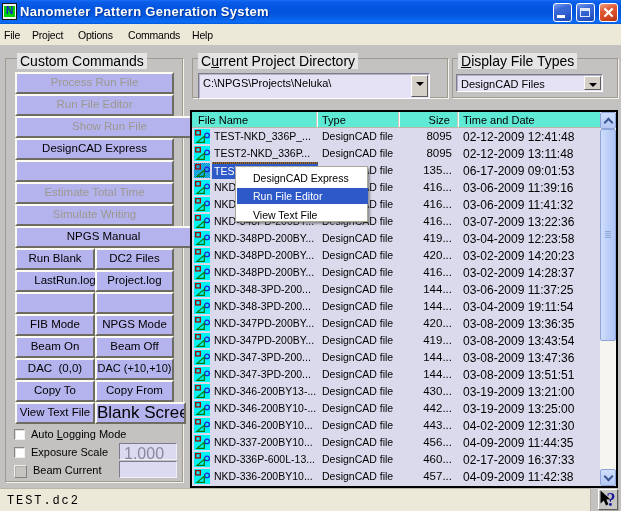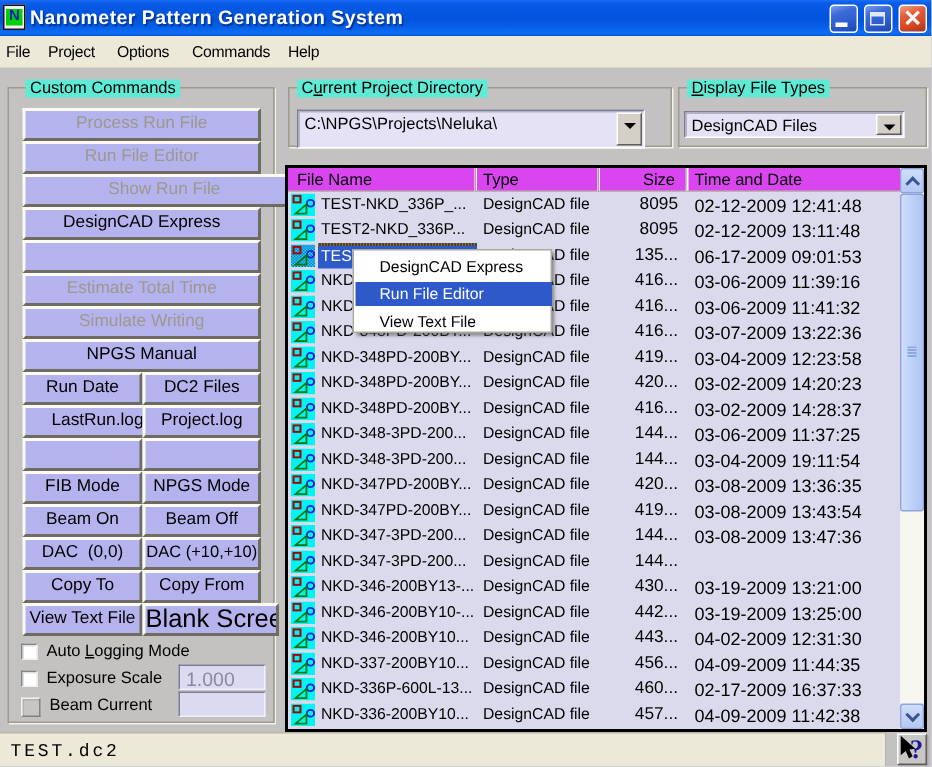--- a/index.html
+++ b/index.html
@@ -27,47 +27,47 @@
 
 #menubar { left:0; top:24px; width:621px; height:21px; background:#ece9d8; font-size:10.5px; letter-spacing:-0.2px; color:#000;padding-left:40px; }
 #menubar span { position:absolute; top:5px; }
 
 
 #statusbar { left:0; top:488px; width:591px; height:23px; background:#ece9d8; border-top:1px solid #b9b6aa; border-right:1px solid #b3b0a4; }
 #statustext { left:7px; top:494px; font-family:"Liberation Mono",monospace; font-size:12px; letter-spacing:1.9px; color:#000; }
 
 
 .group { border:1px solid #9e9b8e; box-shadow:1px 1px 0 #f4f2ea; }
-.grouplabel { position:absolute; top:-6px; background:#5eead4; padding:0 3px; font-size:11px; color:#000; white-space:nowrap; }
+.grouplabel { position:absolute; top:-6px; background:#e5e5e5; padding:0 3px; font-size:14px; color:#000; white-space:nowrap; }
 #grp-custom { left:5px; top:58px; width:178px; height:424px; }
 #grp-dir { left:192px; top:58px; width:256px; height:40px; }
 #grp-type { left:452px; top:58px; width:166px; height:40px; }
 .u { text-decoration:underline; }
 
 
 .lbtn { position:absolute; background:#b5b3ee; white-space:nowrap; overflow:hidden; border:2px solid;
   border-color:#fcfbf2 #6e6c60 #6e6c60 #fcfbf2;
   font-size:11.5px; color:#000; text-align:center; line-height:17px; height:22px; }
 .lbtn.dis { color:#9b998e; }
 
 
 .cbx { position:absolute; width:11px; height:11px; background:#fff; border:1px solid; border-color:#848484 #f0f0f0 #f0f0f0 #848484; box-shadow:inset 1px 1px 0 #5a5a5a33; }
 .cbx.dis { background:#c6c5c2; border-color:#f2f0ea #84827a #84827a #f2f0ea; }
 .cblabel { position:absolute; font-size:11px; color:#000; white-space:nowrap; }
-.field { position:absolute; background:#dcdaf0; border:1px solid; border-color:#7d7b90 #f0eef8 #f0eef8 #7d7b90; font-size:13px;padding-left:24px; }
+.field { position:absolute; background:#dcdaf0; border:1px solid; border-color:#7d7b90 #f0eef8 #f0eef8 #7d7b90; font-size:16px;padding-left:24px; }
 
 
 .combo { position:absolute; background:#e4e2f4; border:1px solid; border-color:#7d7b90 #fff #fff #7d7b90; box-shadow:inset 1px 1px 0 #55536a55; }
 .combo .txt { position:absolute; left:4px; top:3px; font-size:11px; color:#000; white-space:nowrap; }
 .combo .drop { position:absolute; right:1px; top:1px; bottom:1px; width:17px; background:#d4d0c8; border:1px solid; border-color:#fff #5f5d55 #5f5d55 #fff; }
 .combo .drop:after { content:""; position:absolute; left:4px; top:6px; border:4px solid transparent; border-top:4px solid #000; }
 
 
 #list { left:190px; top:110px; width:428px; height:378px; background:#dbdaec; border:2px solid #000; }
-#lheader { position:absolute; left:0; top:0; width:408px; height:16px; background:#d946ef; }
+#lheader { position:absolute; left:0; top:0; width:408px; height:16px; background:#5eead4; }
 .hsec { position:absolute; top:0; height:16px; border-right:1px solid #cbc8ba; box-shadow:1px 0 0 #fff, inset 0 -1px 0 #b9b6a8; font-size:11px; color:#000; }
 .hsec span { position:absolute; top:2px; }
 #lrows { position:absolute; left:0; top:16px; width:408px; height:358px; }
 .row { position:absolute; left:0; width:407px; height:17px; font-size:10.5px; color:#000; white-space:nowrap; }
 .icon { position:absolute; left:2px; top:1px; width:16px; height:15px; }
 .rname { position:absolute; left:22px; top:2px; }
 .rtype { position:absolute; left:130px; top:2px; }
 .rsize { position:absolute; left:207px; top:2px; width:53px; text-align:right; font-size:11.5px; }
 .rdate { position:absolute; left:271px; top:2px; font-size:12px; }
 #selbar { position:absolute; left:20px; top:1px; width:106px; height:16px; background:#2e59c8; }
@@ -139,22 +139,22 @@
 </div>
 
 <div id="buttons">
     <div class="lbtn dis" style="left:15px;top:72px;width:159px;">Process Run File</div>
     <div class="lbtn dis" style="left:15px;top:94px;width:159px;">Run File Editor</div>
     <div class="lbtn dis" style="left:15px;top:116px;width:189px;">Show Run File</div>
     <div class="lbtn" style="left:15px;top:138px;width:159px;">DesignCAD Express</div>
     <div class="lbtn" style="left:15px;top:160px;width:159px;"></div>
     <div class="lbtn dis" style="left:15px;top:182px;width:159px;">Estimate Total Time</div>
     <div class="lbtn dis" style="left:15px;top:204px;width:159px;">Simulate Writing</div>
-    <div class="lbtn" style="left:15px;top:226px;width:159px;">NPGS Manual</div>
-    <div class="lbtn" style="left:15px;top:248px;width:80px;">Run Date</div>
+    <div class="lbtn" style="left:15px;top:226px;width:177px;">NPGS Manual</div>
+    <div class="lbtn" style="left:15px;top:248px;width:80px;">Run Blank</div>
     <div class="lbtn" style="left:95px;top:248px;width:79px;">DC2 Files</div>
     <div class="lbtn" style="left:15px;top:270px;width:100px;">LastRun.log</div>
     <div class="lbtn" style="left:95px;top:270px;width:79px;">Project.log</div>
     <div class="lbtn" style="left:15px;top:292px;width:80px;"></div>
     <div class="lbtn" style="left:95px;top:292px;width:79px;"></div>
     <div class="lbtn" style="left:15px;top:314px;width:80px;">FIB Mode</div>
     <div class="lbtn" style="left:95px;top:314px;width:79px;">NPGS Mode</div>
     <div class="lbtn" style="left:15px;top:336px;width:80px;">Beam On</div>
     <div class="lbtn" style="left:95px;top:336px;width:79px;">Beam Off</div>
     <div class="lbtn" style="left:15px;top:358px;width:80px;">DAC&nbsp;&nbsp;(0,0)</div>
@@ -358,20 +358,21 @@
       </div><div class="row" style="top:238px">
         <svg class="icon" width="16" height="15" viewBox="0 0 16 16" preserveAspectRatio="none">
 <rect x="0" y="0" width="16" height="16" fill="#00f4f4"></rect>
 <rect x="1.7" y="1.7" width="4.6" height="4.6" fill="none" stroke="#a00808" stroke-width="1.4"></rect>
 <circle cx="13" cy="6.9" r="2.4" fill="none" stroke="#2222dd" stroke-width="1.3"></circle>
 <path d="M3 14.3 L10.3 14.3 L10.3 7.8 Z" fill="none" stroke="#067806" stroke-width="1.2"></path>
 </svg>
         <div class="rname">NKD-347-3PD-200...</div>
         <div class="rtype">DesignCAD file</div>
         <div class="rsize">144...</div>
+        <div class="rdate">03-08-2009 13:51:51</div>
       </div><div class="row" style="top:255px">
         <svg class="icon" width="16" height="15" viewBox="0 0 16 16" preserveAspectRatio="none">
 <rect x="0" y="0" width="16" height="16" fill="#00f4f4"></rect>
 <rect x="1.7" y="1.7" width="4.6" height="4.6" fill="none" stroke="#a00808" stroke-width="1.4"></rect>
 <circle cx="13" cy="6.9" r="2.4" fill="none" stroke="#2222dd" stroke-width="1.3"></circle>
 <path d="M3 14.3 L10.3 14.3 L10.3 7.8 Z" fill="none" stroke="#067806" stroke-width="1.2"></path>
 </svg>
         <div class="rname">NKD-346-200BY13-...</div>
         <div class="rtype">DesignCAD file</div>
         <div class="rsize">430...</div>

